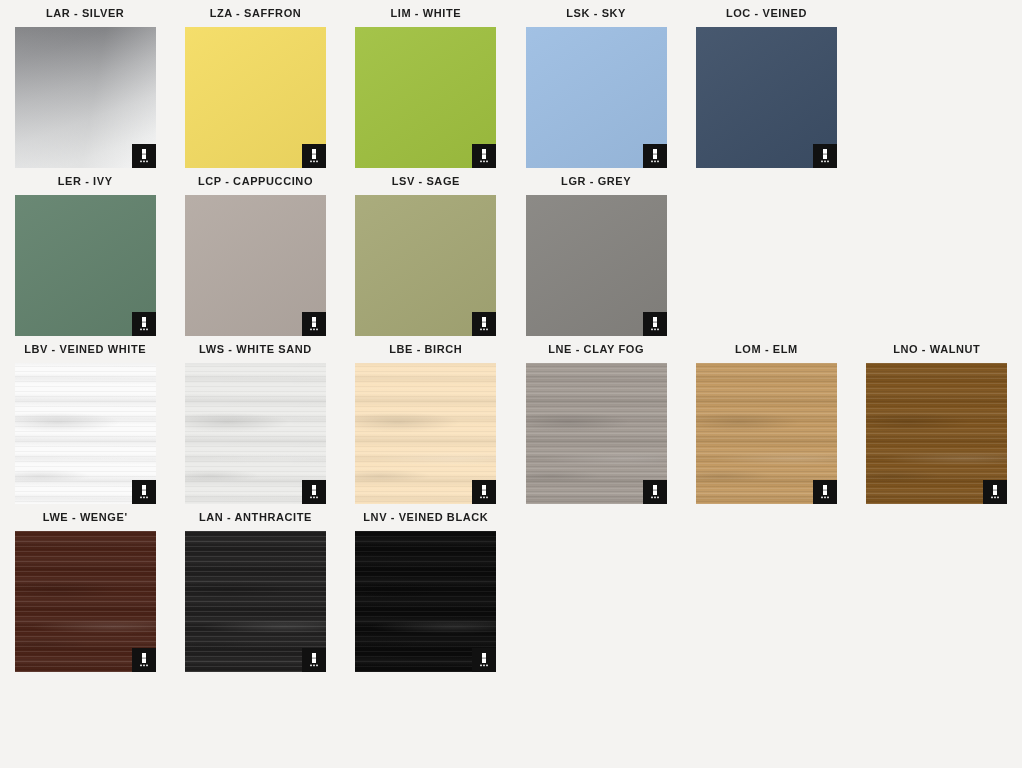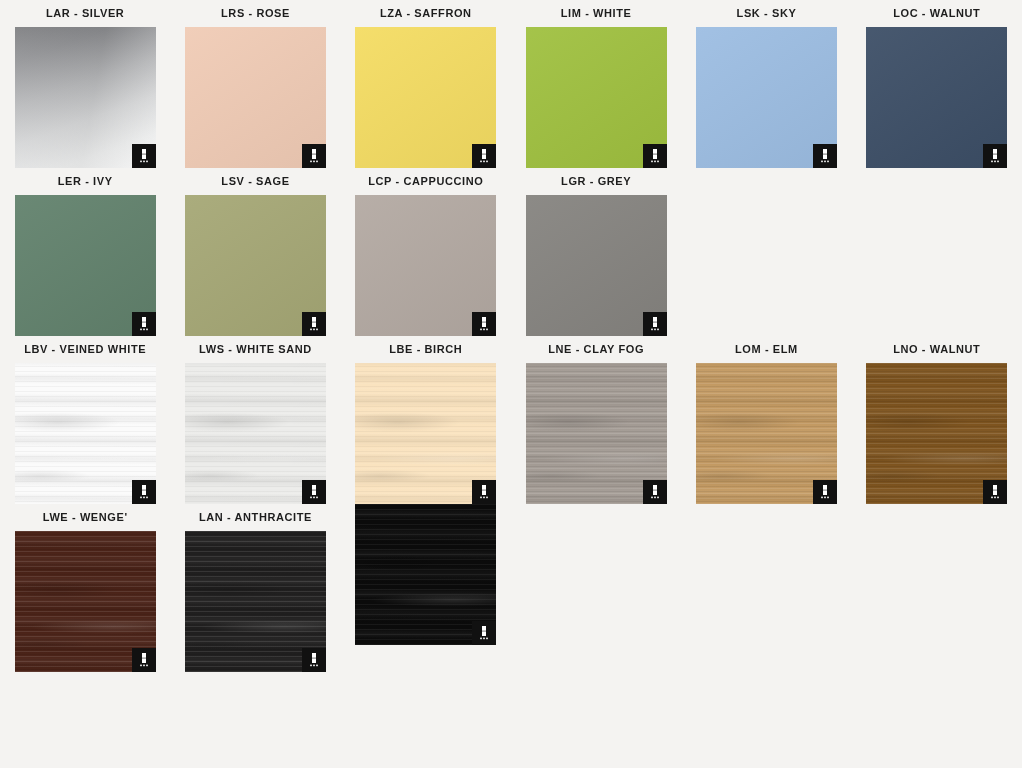--- a/index.html
+++ b/index.html
@@ -139,35 +139,20 @@
               <rect x="5" y="1" width="4" height="10" fill="#ffffff"></rect>
               <rect x="5" y="5.5" width="4" height="1.2" fill="#8d8d8d"></rect>
               <rect x="3.2" y="12.6" width="1.6" height="1.6" fill="#ffffff"></rect>
               <rect x="6.2" y="12.6" width="1.6" height="1.6" fill="#ffffff"></rect>
               <rect x="9.2" y="12.6" width="1.6" height="1.6" fill="#ffffff"></rect>
             </svg>
           </div>
         </div>
       </div>
       <div class="swatch-cell">
-        <div class="swatch-label">LRS - ROSE</div>
-        <div class="swatch-tile">
-          <div class="swatch-fill" style="background: linear-gradient(145deg, rgba(255, 255, 255, 0.06), rgba(0, 0, 0, 0.05)) rgb(240, 203, 181);"></div>
-          <div class="badge" style="background: rgb(17, 17, 17);">
-            <svg width="14" height="16" viewBox="0 0 14 16">
-              <rect x="5" y="1" width="4" height="10" fill="#ffffff"></rect>
-              <rect x="5" y="5.5" width="4" height="1.2" fill="#8d8d8d"></rect>
-              <rect x="3.2" y="12.6" width="1.6" height="1.6" fill="#ffffff"></rect>
-              <rect x="6.2" y="12.6" width="1.6" height="1.6" fill="#ffffff"></rect>
-              <rect x="9.2" y="12.6" width="1.6" height="1.6" fill="#ffffff"></rect>
-            </svg>
-          </div>
-        </div>
-      </div>
-      <div class="swatch-cell">
         <div class="swatch-label">LZA - SAFFRON</div>
         <div class="swatch-tile">
           <div class="swatch-fill" style="background: linear-gradient(145deg, rgba(255, 255, 255, 0.06), rgba(0, 0, 0, 0.05)) rgb(244, 220, 98);"></div>
           <div class="badge" style="background: rgb(17, 17, 17);">
             <svg width="14" height="16" viewBox="0 0 14 16">
               <rect x="5" y="1" width="4" height="10" fill="#ffffff"></rect>
               <rect x="5" y="5.5" width="4" height="1.2" fill="#8d8d8d"></rect>
               <rect x="3.2" y="12.6" width="1.6" height="1.6" fill="#ffffff"></rect>
               <rect x="6.2" y="12.6" width="1.6" height="1.6" fill="#ffffff"></rect>
               <rect x="9.2" y="12.6" width="1.6" height="1.6" fill="#ffffff"></rect>
@@ -199,21 +184,21 @@
               <rect x="5" y="1" width="4" height="10" fill="#ffffff"></rect>
               <rect x="5" y="5.5" width="4" height="1.2" fill="#8d8d8d"></rect>
               <rect x="3.2" y="12.6" width="1.6" height="1.6" fill="#ffffff"></rect>
               <rect x="6.2" y="12.6" width="1.6" height="1.6" fill="#ffffff"></rect>
               <rect x="9.2" y="12.6" width="1.6" height="1.6" fill="#ffffff"></rect>
             </svg>
           </div>
         </div>
       </div>
       <div class="swatch-cell">
-        <div class="swatch-label">LOC - WALNUT</div>
+        <div class="swatch-label">LOC - VEINED</div>
         <div class="swatch-tile">
           <div class="swatch-fill" style="background: linear-gradient(145deg, rgba(255, 255, 255, 0.06), rgba(0, 0, 0, 0.05)) rgb(60, 78, 102);"></div>
           <div class="badge" style="background: rgb(17, 17, 17);">
             <svg width="14" height="16" viewBox="0 0 14 16">
               <rect x="5" y="1" width="4" height="10" fill="#ffffff"></rect>
               <rect x="5" y="5.5" width="4" height="1.2" fill="#8d8d8d"></rect>
               <rect x="3.2" y="12.6" width="1.6" height="1.6" fill="#ffffff"></rect>
               <rect x="6.2" y="12.6" width="1.6" height="1.6" fill="#ffffff"></rect>
               <rect x="9.2" y="12.6" width="1.6" height="1.6" fill="#ffffff"></rect>
             </svg>
@@ -231,38 +216,38 @@
               <rect x="5" y="1" width="4" height="10" fill="#ffffff"></rect>
               <rect x="5" y="5.5" width="4" height="1.2" fill="#8d8d8d"></rect>
               <rect x="3.2" y="12.6" width="1.6" height="1.6" fill="#ffffff"></rect>
               <rect x="6.2" y="12.6" width="1.6" height="1.6" fill="#ffffff"></rect>
               <rect x="9.2" y="12.6" width="1.6" height="1.6" fill="#ffffff"></rect>
             </svg>
           </div>
         </div>
       </div>
       <div class="swatch-cell">
+        <div class="swatch-label">LCP - CAPPUCCINO</div>
+        <div class="swatch-tile">
+          <div class="swatch-fill" style="background: linear-gradient(145deg, rgba(255, 255, 255, 0.06), rgba(0, 0, 0, 0.05)) rgb(179, 169, 162);"></div>
+          <div class="badge" style="background: rgb(17, 17, 17);">
+            <svg width="14" height="16" viewBox="0 0 14 16">
+              <rect x="5" y="1" width="4" height="10" fill="#ffffff"></rect>
+              <rect x="5" y="5.5" width="4" height="1.2" fill="#8d8d8d"></rect>
+              <rect x="3.2" y="12.6" width="1.6" height="1.6" fill="#ffffff"></rect>
+              <rect x="6.2" y="12.6" width="1.6" height="1.6" fill="#ffffff"></rect>
+              <rect x="9.2" y="12.6" width="1.6" height="1.6" fill="#ffffff"></rect>
+            </svg>
+          </div>
+        </div>
+      </div>
+      <div class="swatch-cell">
         <div class="swatch-label">LSV - SAGE</div>
         <div class="swatch-tile">
           <div class="swatch-fill" style="background: linear-gradient(145deg, rgba(255, 255, 255, 0.06), rgba(0, 0, 0, 0.05)) rgb(165, 167, 117);"></div>
-          <div class="badge" style="background: rgb(17, 17, 17);">
-            <svg width="14" height="16" viewBox="0 0 14 16">
-              <rect x="5" y="1" width="4" height="10" fill="#ffffff"></rect>
-              <rect x="5" y="5.5" width="4" height="1.2" fill="#8d8d8d"></rect>
-              <rect x="3.2" y="12.6" width="1.6" height="1.6" fill="#ffffff"></rect>
-              <rect x="6.2" y="12.6" width="1.6" height="1.6" fill="#ffffff"></rect>
-              <rect x="9.2" y="12.6" width="1.6" height="1.6" fill="#ffffff"></rect>
-            </svg>
-          </div>
-        </div>
-      </div>
-      <div class="swatch-cell">
-        <div class="swatch-label">LCP - CAPPUCCINO</div>
-        <div class="swatch-tile">
-          <div class="swatch-fill" style="background: linear-gradient(145deg, rgba(255, 255, 255, 0.06), rgba(0, 0, 0, 0.05)) rgb(179, 169, 162);"></div>
           <div class="badge" style="background: rgb(17, 17, 17);">
             <svg width="14" height="16" viewBox="0 0 14 16">
               <rect x="5" y="1" width="4" height="10" fill="#ffffff"></rect>
               <rect x="5" y="5.5" width="4" height="1.2" fill="#8d8d8d"></rect>
               <rect x="3.2" y="12.6" width="1.6" height="1.6" fill="#ffffff"></rect>
               <rect x="6.2" y="12.6" width="1.6" height="1.6" fill="#ffffff"></rect>
               <rect x="9.2" y="12.6" width="1.6" height="1.6" fill="#ffffff"></rect>
             </svg>
           </div>
         </div>
@@ -432,20 +417,21 @@
               <rect x="5" y="1" width="4" height="10" fill="#ffffff"></rect>
               <rect x="5" y="5.5" width="4" height="1.2" fill="#8d8d8d"></rect>
               <rect x="3.2" y="12.6" width="1.6" height="1.6" fill="#ffffff"></rect>
               <rect x="6.2" y="12.6" width="1.6" height="1.6" fill="#ffffff"></rect>
               <rect x="9.2" y="12.6" width="1.6" height="1.6" fill="#ffffff"></rect>
             </svg>
           </div>
         </div>
       </div>
       <div class="swatch-cell">
+        <div class="swatch-label">LNV - VEINED BLACK</div>
         <div class="swatch-tile">
           <div class="swatch-fill" style="background: rgb(11, 11, 11);">
             <div class="grain broad"></div>
             <div class="grain fine" style="opacity: 0.55;"></div>
             <div class="grain knots"></div>
           </div>
           <div class="badge" style="background: rgb(17, 17, 17);">
             <svg width="14" height="16" viewBox="0 0 14 16">
               <rect x="5" y="1" width="4" height="10" fill="#ffffff"></rect>
               <rect x="5" y="5.5" width="4" height="1.2" fill="#8d8d8d"></rect>

